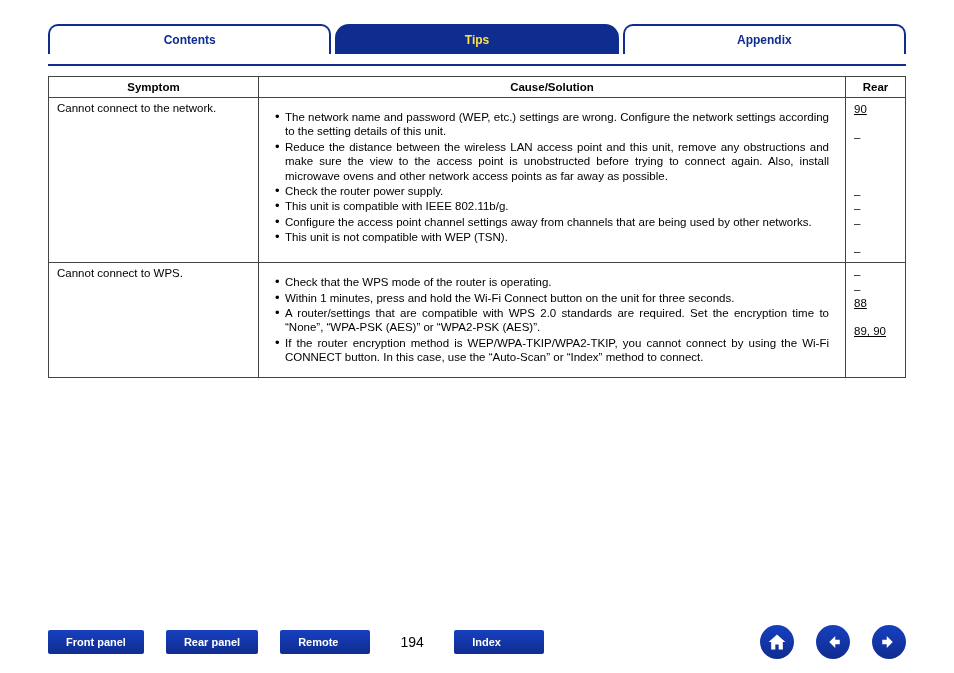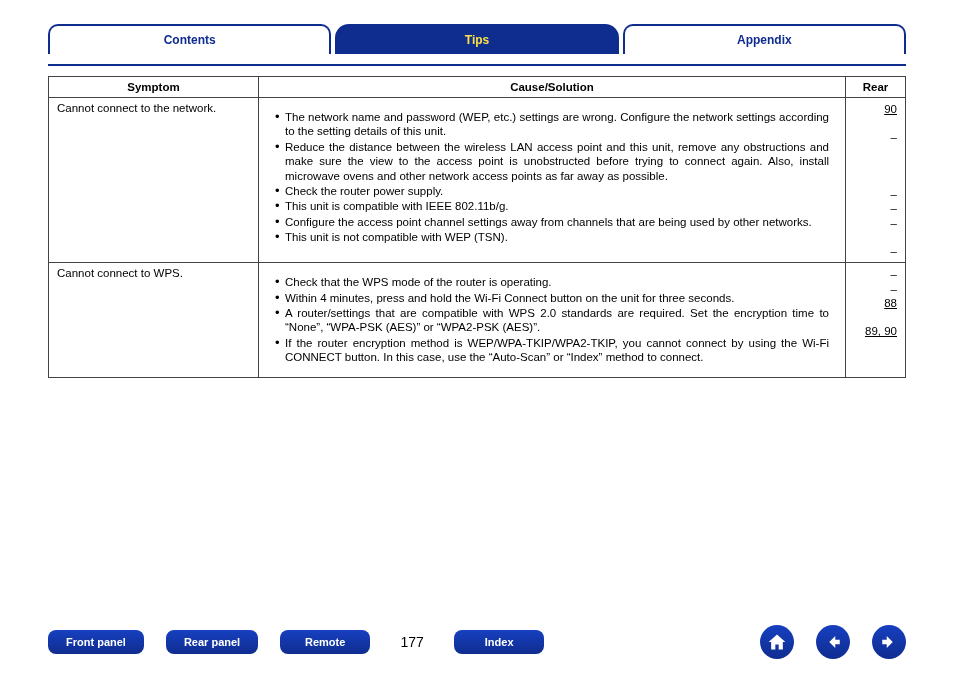--- a/index.html
+++ b/index.html
@@ -116,21 +116,21 @@
   table.trouble td.cause ul li::before {
     content: "•";
     position: absolute;
     left: 0;
     font-size: 13px;
     line-height: 1.1;
   }
   .page-list {
     display: flex;
     flex-direction: column;
-    align-items: flex-end;
+    align-items: flex-start;
     gap: 0;
   }
   .page-list span {
     line-height: 1.25;
     min-height: 14px;
   }
   .pl { text-decoration: underline; }
 
   
   .footer {
@@ -142,24 +142,23 @@
     align-items: center;
     padding: 0 48px;
     gap: 22px;
   }
   .pill {
     background: linear-gradient(#1740c0, #0f2c8f);
     color: #fff;
     font-size: 11px;
     font-weight: bold;
     padding: 6px 18px;
-    border-radius: 8px;
+    border-radius: 2px;
     cursor: pointer;
     min-width: 90px;
-    text-align: center;
   }
   .page-num {
     font-size: 14px;
     color: #000;
     min-width: 40px;
     text-align: center;
   }
   .spacer { flex: 1; }
   .circle {
     width: 34px;
@@ -223,21 +222,21 @@
             <span>–</span>
           </div>
         </td>
       </tr>
 
       <tr>
         <td class="symptom">Cannot connect to WPS.</td>
         <td class="cause">
           <ul>
             <li>Check that the WPS mode of the router is operating.</li>
-            <li>Within 4 minutes, press and hold the Wi-Fi Connect button on the unit for three seconds.</li>
+            <li>Within 1 minutes, press and hold the Wi-Fi Connect button on the unit for three seconds.</li>
             <li>A router/settings that are compatible with WPS 2.0 standards are required. Set the encryption time to “None”, “WPA-PSK (AES)” or “WPA2-PSK (AES)”.</li>
             <li>If the router encryption method is WEP/WPA-TKIP/WPA2-TKIP, you cannot connect by using the Wi-Fi CONNECT button. In this case, use the “Auto-Scan” or “Index” method to connect.</li>
           </ul>
         </td>
         <td class="page-col">
           <div class="page-list">
             <span>–</span>
             <span>–</span>
             <span><span class="pl">88</span></span>
             <span></span>
@@ -247,21 +246,21 @@
       </tr>
 
     </tbody>
   </table>
 </div>
 
 <div class="footer">
   <div class="pill">Front panel</div>
   <div class="pill">Rear panel</div>
   <div class="pill">Remote</div>
-  <div class="page-num">177</div>
+  <div class="page-num">194</div>
   <div class="pill">Index</div>
   <div class="spacer"></div>
   <div class="circle">
     <svg width="20" height="20" viewBox="0 0 24 24">
           <path d="M12 3l10 9h-3v9h-5v-6h-4v6H5v-9H2z"></path>
         </svg>
   </div>
   <div class="circle">
     <svg width="18" height="18" viewBox="0 0 24 24">
           <path d="M15 4l-8 8 8 8v-5h6v-6h-6z"></path>

